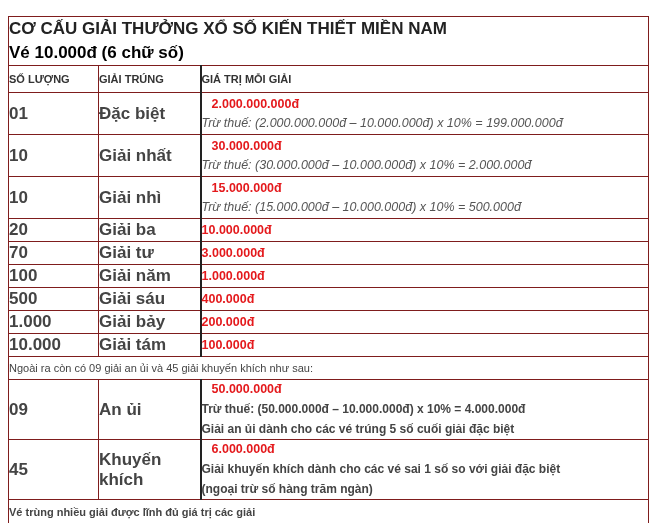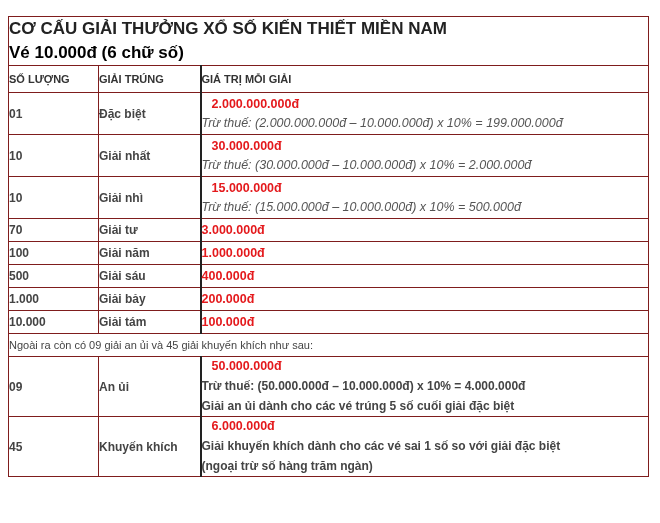--- a/index.html
+++ b/index.html
@@ -10,21 +10,21 @@
     border:1.5px solid #444;
   }
   table.prize td, table.prize th {
     border:1px solid #7f1d1d; text-align:left; vertical-align:middle; padding:0; 
   }
   td.valcol { border-left:2px solid #222 !important; }
   .title-cell { height:48px; padding-top:2px; }
   .title1 { font-size:17px; font-weight:bold; color:#222; line-height:24px; }
   .title2 { font-size:17px; font-weight:bold; color:#000000; line-height:24px; }
   th { font-size:11px; font-weight:bold; color:#333; height:26px; }
-  .qty, .name { font-size:12px; font-weight:bold; color:#444; }
+  .qty, .name { font-size:17px; font-weight:bold; color:#444; }
   .red { color:#e4191c; font-weight:bold; font-size:12.5px; line-height:19px;padding-left:10px; }
   .tax { font-style:italic; font-size:12.5px; color:#555; line-height:19px; }
   .bold-note { font-weight:bold; font-size:12px; color:#444; line-height:20px; }
   tr.tall td { height:41px; }
   tr.short td { height:22px; }
   tr.note td { height:22px; font-size:11px; color:#444;margin-left:28px; }
   tr.an td { height:55px;margin-top:24px; }
   tr.kk td { height:58px; }
   tr.foot td { height:24px; font-size:11px; font-weight:bold; color:#444; }
 </style>
@@ -68,20 +68,25 @@
   </tr>
   <tr class="tall">
     <td class="qty">10</td>
     <td class="name">Giải nhì</td>
     <td class="valcol">
       <div class="red">15.000.000đ</div>
       <div class="tax">Trừ thuế: (15.000.000đ – 10.000.000đ) x 10% = 500.000đ</div>
     </td>
   </tr>
   <tr class="short">
+    <td class="qty">20</td>
+    <td class="name">Giải ba</td>
+    <td class="valcol red">10.000.000đ</td>
+  </tr>
+  <tr class="short">
     <td class="qty">70</td>
     <td class="name">Giải tư</td>
     <td class="valcol red">3.000.000đ</td>
   </tr>
   <tr class="short">
     <td class="qty">100</td>
     <td class="name">Giải năm</td>
     <td class="valcol red">1.000.000đ</td>
   </tr>
   <tr class="short">
@@ -116,14 +121,17 @@
   <tr class="kk">
     <td class="qty">45</td>
     <td class="name">Khuyến khích</td>
     <td class="valcol">
       <div class="red">6.000.000đ</div>
       <div class="bold-note">Giải khuyến khích dành cho các vé sai 1 số so với giải đặc biệt</div>
       <div class="bold-note">(ngoại trừ số hàng trăm ngàn)</div>
     </td>
   </tr>
 
+  <tr class="foot">
+    <td colspan="3">Vé trùng nhiều giải được lĩnh đủ giá trị các giải</td>
+  </tr>
 </tbody>
   </table>
 
 </body></html>

